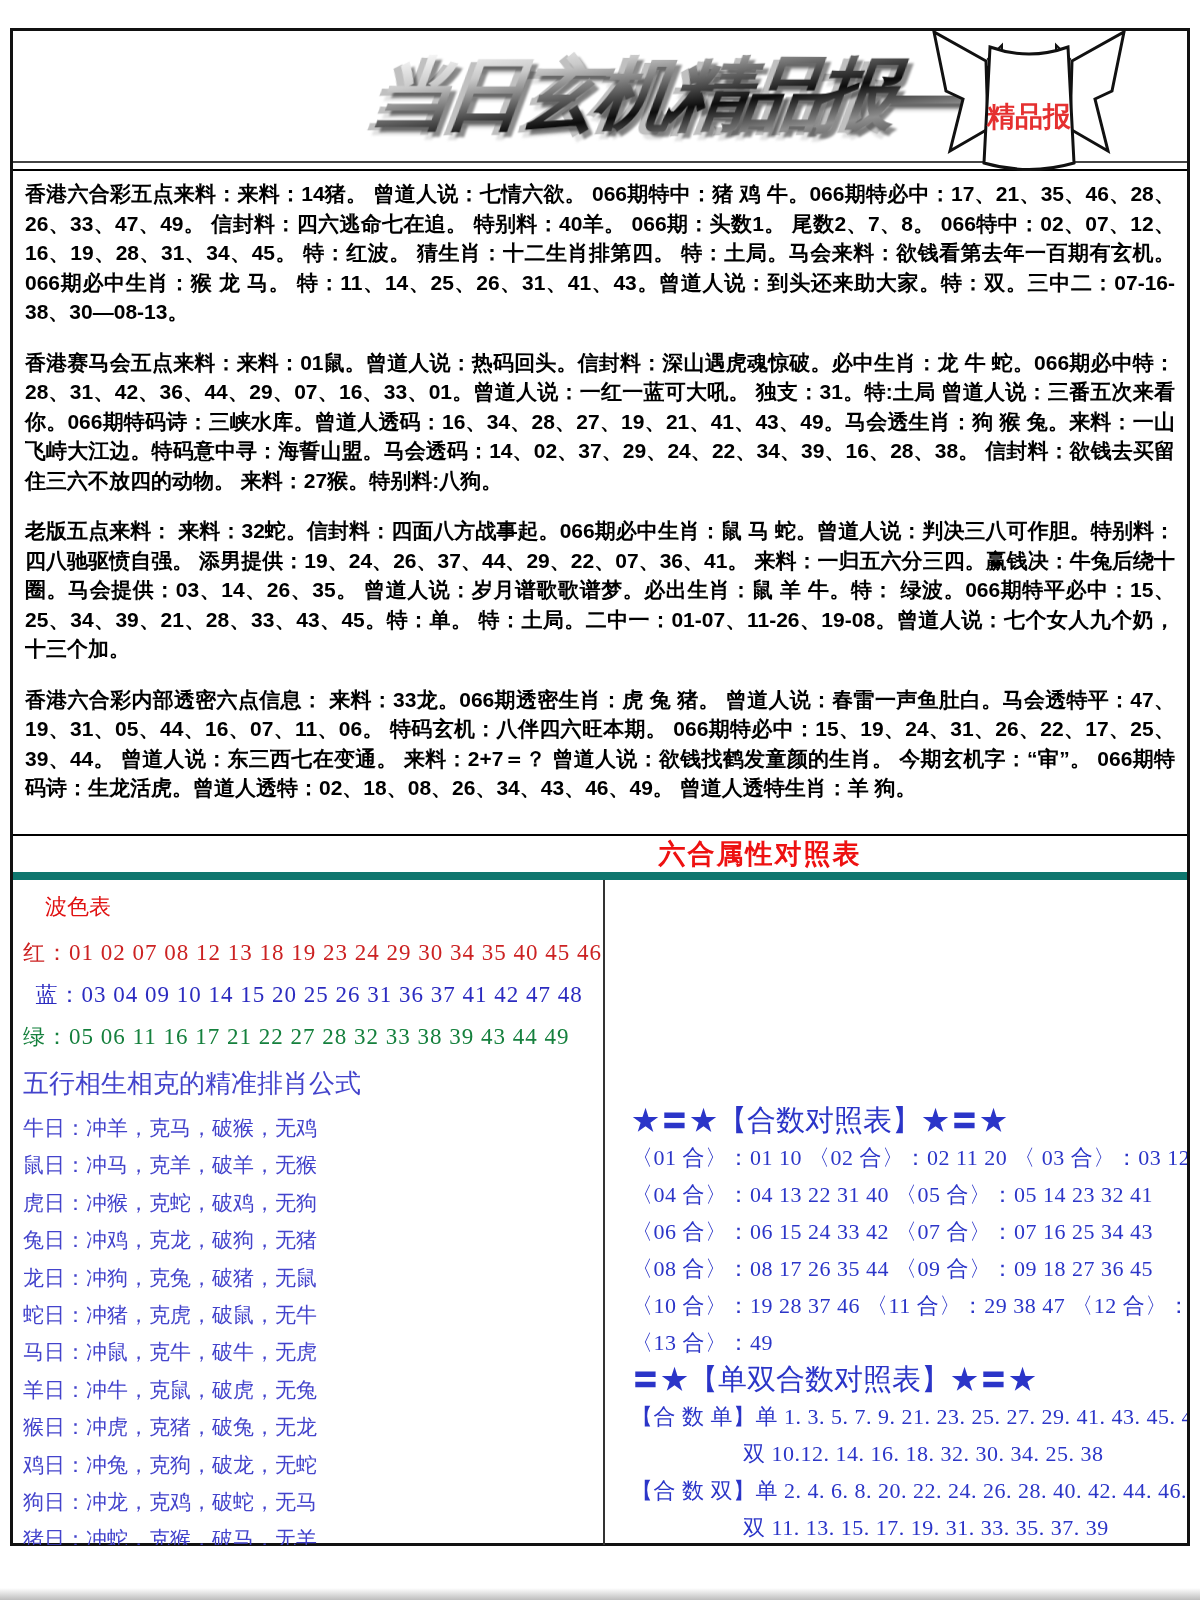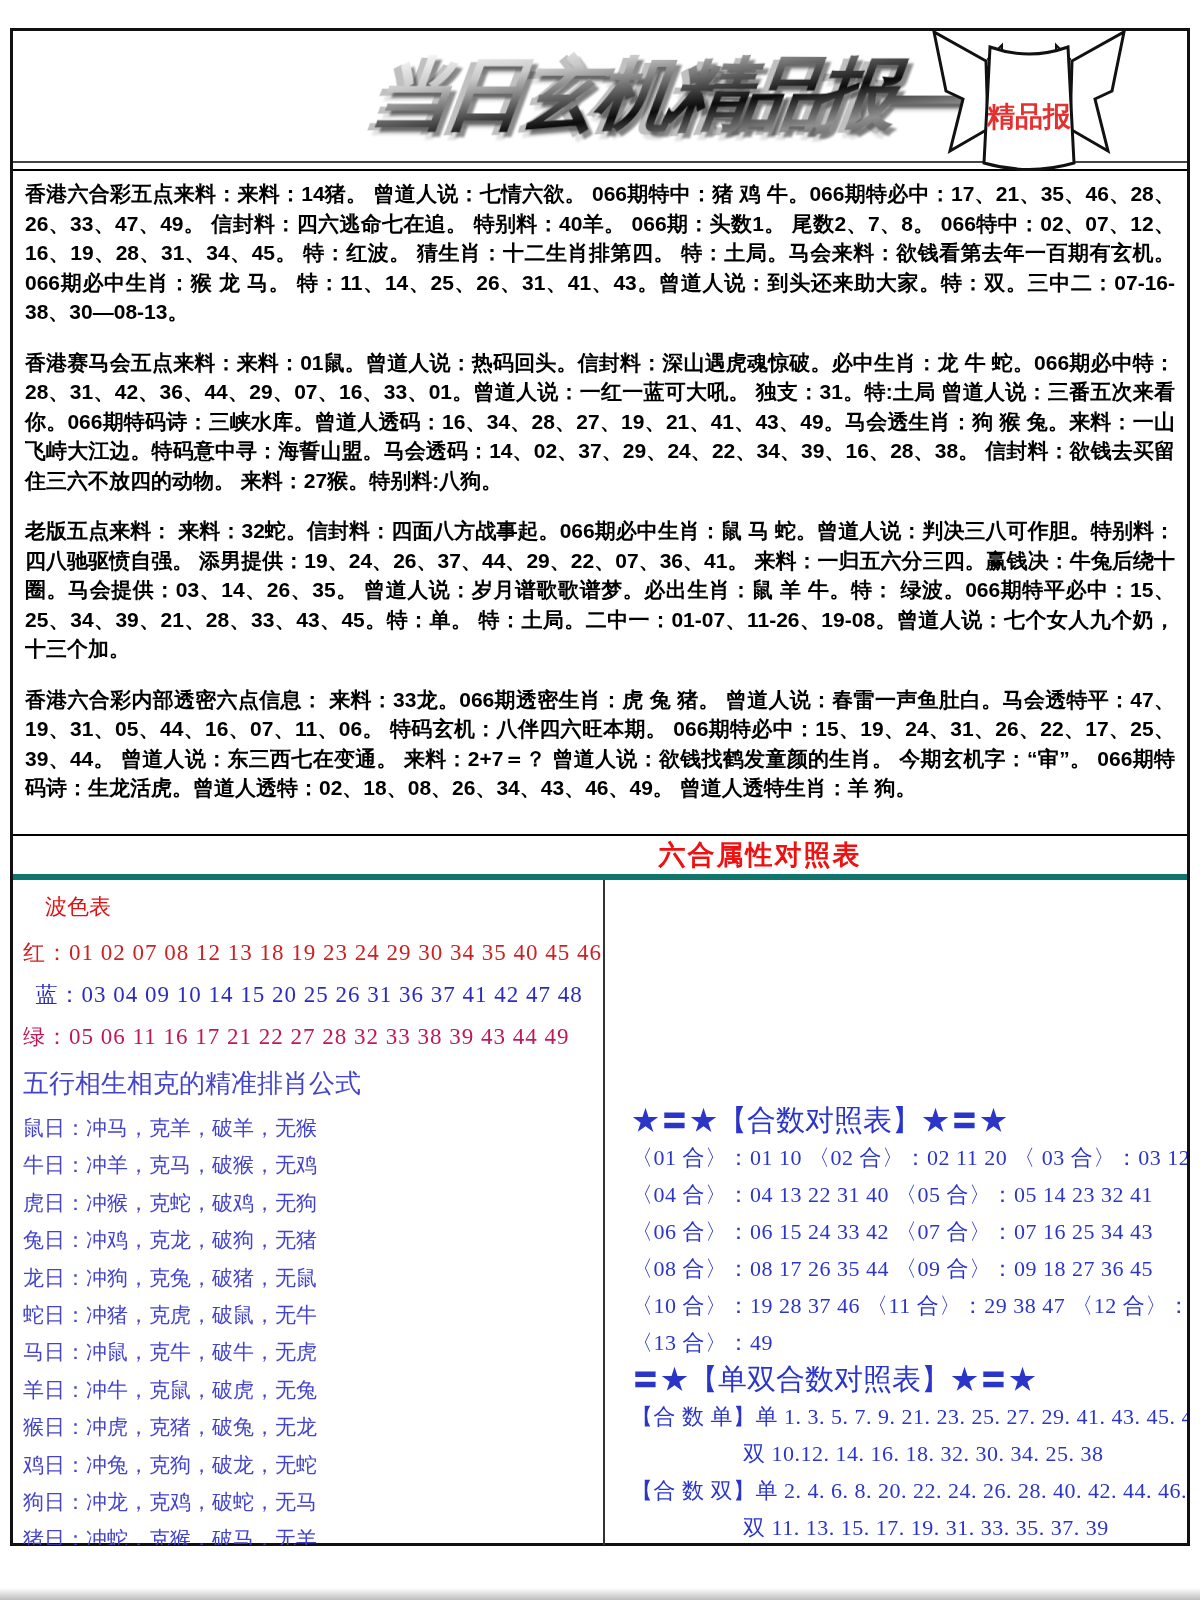--- a/index.html
+++ b/index.html
@@ -27,21 +27,21 @@
   .tips-box{
     height:667px;border-top:2px solid #000;border-bottom:2px solid #000;
     box-sizing:border-box;padding:8px 12px 6px 12px;overflow:hidden;
   }
   p.tip{
     margin:0 0 21px 0;font-size:21px;line-height:29.5px;font-weight:bold;
     color:#000;text-align:justify;
   }
   
   .attr-header{
-    height:44px;border-bottom:6px solid #0f766e;box-sizing:border-box;
+    height:44px;border-bottom:8px solid #0f766e;box-sizing:border-box;
     display:flex;align-items:center;justify-content:center;
   }
   .attr-header span{
     color:#ee1111;font-weight:bold;font-size:27px;letter-spacing:2px;
     position:relative;left:160px;
   }
   
   .columns{display:flex;height:665px;overflow:hidden;}
   .col-left{
     width:592px;border-right:2px solid #333;box-sizing:border-box;
@@ -49,21 +49,21 @@
   }
   .col-right{
     flex:1;box-sizing:border-box;padding:222px 6px 0 26px;overflow:hidden;
     color:#2b35c8;font-family:"Liberation Serif",serif;
   }
   .bose-title{color:#e01111;font-size:22px;padding-left:22px;margin-bottom:10px;}
   .color-row{font-size:23px;line-height:42px;font-family:"Liberation Serif",serif;letter-spacing:1px;white-space:nowrap;}
   .color-row .lbl{font-family:"Liberation Sans",sans-serif;font-size:22px;}
   .row-red{color:#cc2222;}
   .row-blue{color:#2b2bc0;text-align:center;}
-  .row-green{color:#be185d;}
+  .row-green{color:#15803d;}
   .formula-title{color:#4343cc;font-size:26px;margin:8px 0 8px 0;}
   .zodiac-row{color:#4343cc;font-size:21px;line-height:37.4px;white-space:nowrap;}
   .hesu-header,.ds-header{
     font-weight:normal;font-size:29px;line-height:37px;
     font-family:"Liberation Sans",sans-serif;white-space:nowrap;
   }
   .hesu-row,.ds-row{font-size:22px;line-height:37px;letter-spacing:0.5px;white-space:nowrap;}
   .ds-row.indent{padding-left:112px;}
   .bottom-shade{
     position:absolute;left:0;bottom:0;width:100%;height:12px;
@@ -109,22 +109,22 @@
       </div>
       <div class="color-row row-blue">
         <span class="lbl">蓝：</span><span>03 04 09 10 14 15 20 25 26 31 36 37 41 42 47 48</span>
       </div>
       <div class="color-row row-green">
         <span class="lbl">绿：</span><span>05 06 11 16 17 21 22 27 28 32 33 38 39 43 44 49</span>
       </div>
 
       <div class="formula-title">五行相生相克的精准排肖公式</div>
 
+      <div class="zodiac-row">牛日：冲羊，克马，破猴，无鸡</div>
       <div class="zodiac-row">鼠日：冲马，克羊，破羊，无猴</div>
-      <div class="zodiac-row">牛日：冲羊，克马，破猴，无鸡</div>
       <div class="zodiac-row">虎日：冲猴，克蛇，破鸡，无狗</div>
       <div class="zodiac-row">兔日：冲鸡，克龙，破狗，无猪</div>
       <div class="zodiac-row">龙日：冲狗，克兔，破猪，无鼠</div>
       <div class="zodiac-row">蛇日：冲猪，克虎，破鼠，无牛</div>
       <div class="zodiac-row">马日：冲鼠，克牛，破牛，无虎</div>
       <div class="zodiac-row">羊日：冲牛，克鼠，破虎，无兔</div>
       <div class="zodiac-row">猴日：冲虎，克猪，破兔，无龙</div>
       <div class="zodiac-row">鸡日：冲兔，克狗，破龙，无蛇</div>
       <div class="zodiac-row">狗日：冲龙，克鸡，破蛇，无马</div>
       <div class="zodiac-row">猪日：冲蛇，克猴，破马，无羊</div>

